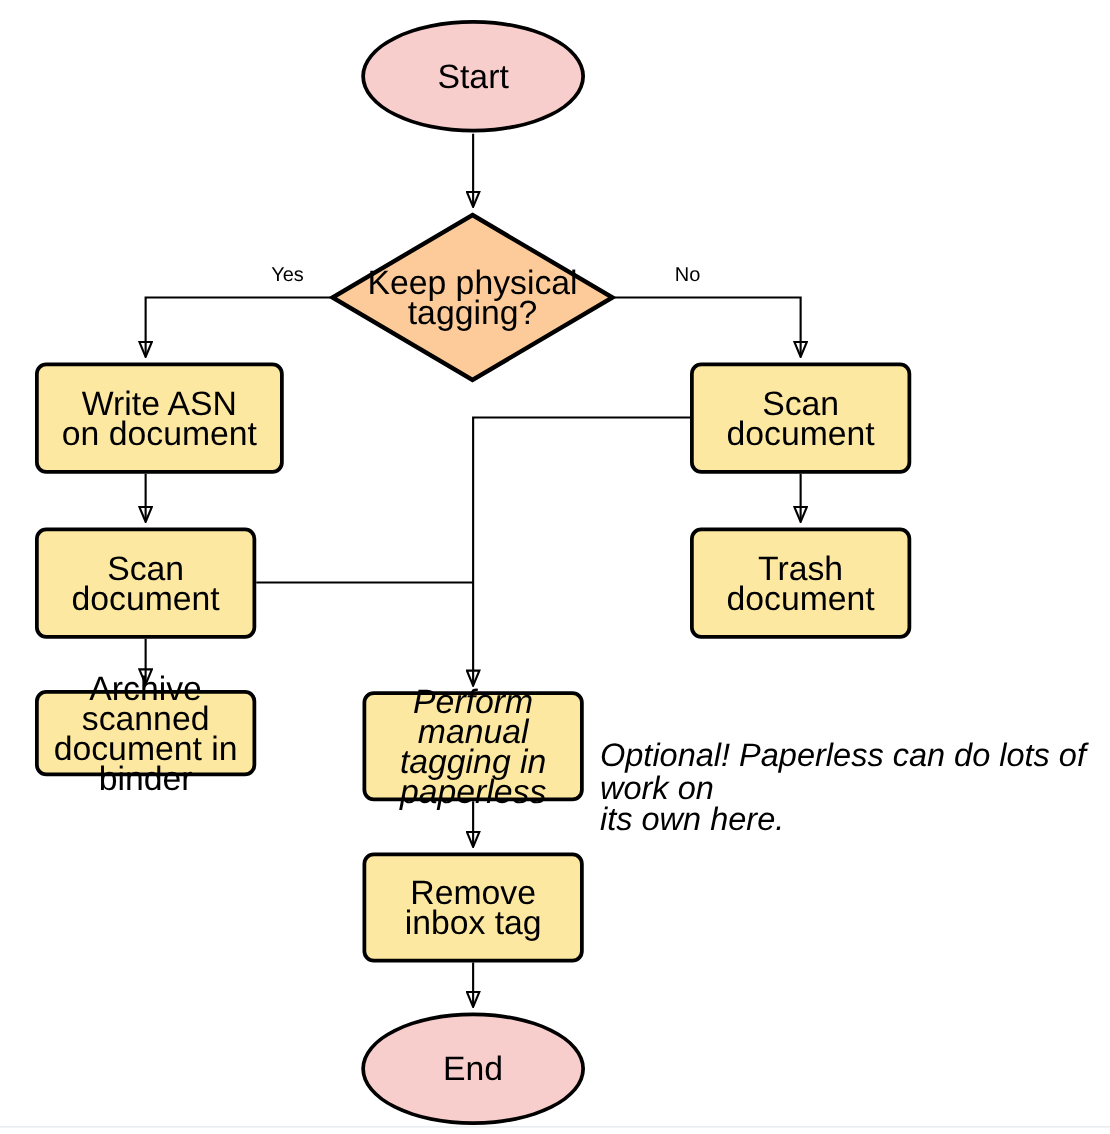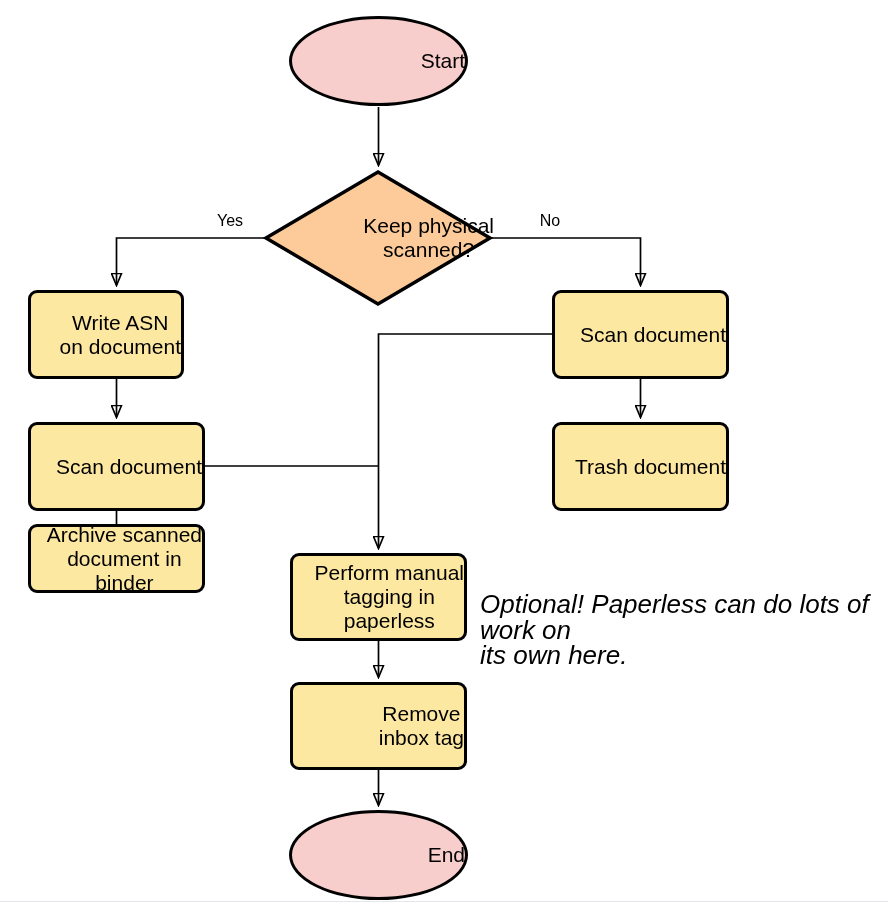--- a/index.html
+++ b/index.html
@@ -23,24 +23,24 @@
   .edges path {
     fill: none;
     stroke: #000000;
     stroke-width: 1.7;
   }
   .node {
     position: absolute;
     box-sizing: border-box;
     display: flex;
     align-items: center;
-    justify-content: flex-end;
+    justify-content: center;
     text-align: center;
     color: #000000;
-    font-size: 21px;
+    font-size: 27px;
     line-height: 24px;
   }
   .node .lbl {
     white-space: pre-line;
     position: relative;
     z-index: 2;
   }
   .process {
     background: #fde8a2;
     border: 3.5px solid #000000;
@@ -114,47 +114,47 @@
 
   <div class="node terminator" style="left:289px; top:16px; width:179px; height:90px;">
     <span class="lbl">Start</span>
   </div>
 
   <div class="node decision-wrap" style="left:262px; top:168px; width:232px; height:140px;">
     <svg width="232" height="140" viewBox="0 0 232 140" xmlns="http://www.w3.org/2000/svg">
       <polygon points="116,4 228,70 116,136 4,70" fill="#fccb99" stroke="#000000" stroke-width="3.5" stroke-linejoin="miter"></polygon>
     </svg>
     <span class="lbl">Keep physical
-scanned?</span>
+tagging?</span>
   </div>
 
-  <div class="node process" style="left:28px; top:290px; width:156px; height:89px;">
+  <div class="node process" style="left:28px; top:290px; width:199px; height:89px;">
     <span class="lbl">Write ASN
 on document</span>
   </div>
 
   <div class="node process" style="left:28px; top:422px; width:177px; height:89px;">
     <span class="lbl">Scan document</span>
   </div>
 
-  <div class="node process" style="left:28px; top:524px; width:177px; height:69px;">
+  <div class="node process" style="left:28px; top:552px; width:177px; height:69px;">
     <span class="lbl">Archive scanned
 document in
 binder</span>
   </div>
 
   <div class="node process" style="left:552px; top:290px; width:177px; height:89px;">
     <span class="lbl">Scan document</span>
   </div>
 
   <div class="node process" style="left:552px; top:422px; width:177px; height:89px;">
     <span class="lbl">Trash document</span>
   </div>
 
-  <div class="node process" style="left:290px; top:553px; width:177px; height:88px;">
+  <div class="node process" style="left:290px; top:553px; width:177px; height:88px;font-style:italic;">
     <span class="lbl">Perform manual
 tagging in
 paperless</span>
   </div>
 
   <div class="node terminator" style="left:289px; top:810px; width:179px; height:90px;">
     <span class="lbl">End</span>
   </div>
 
   <div class="node process" style="left:290px; top:682px; width:177px; height:88px;">

